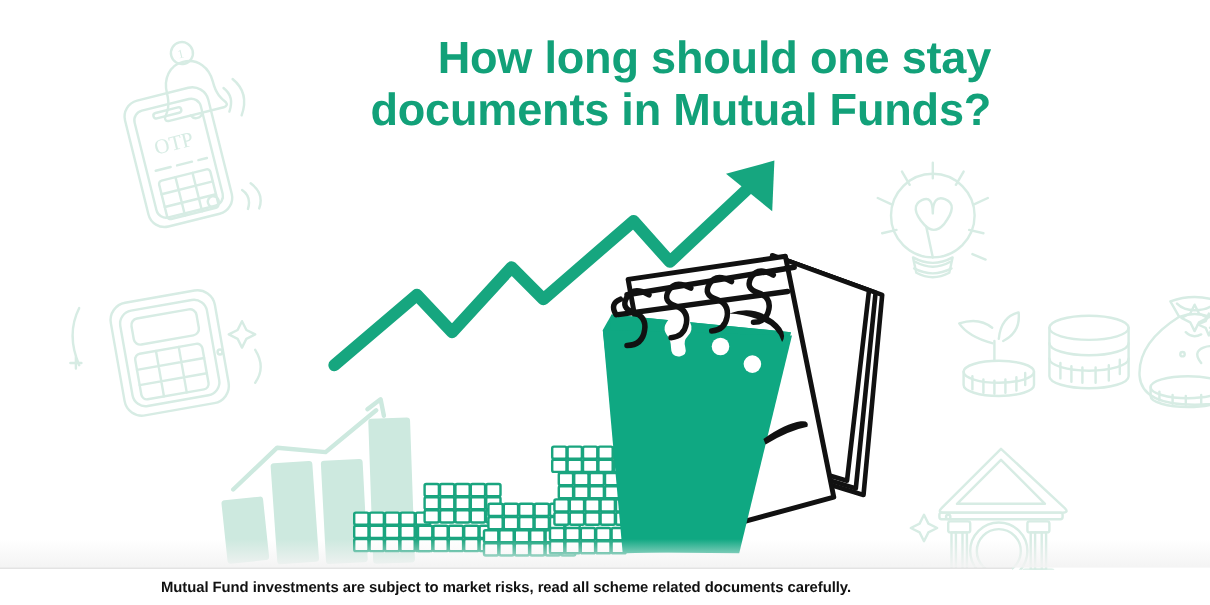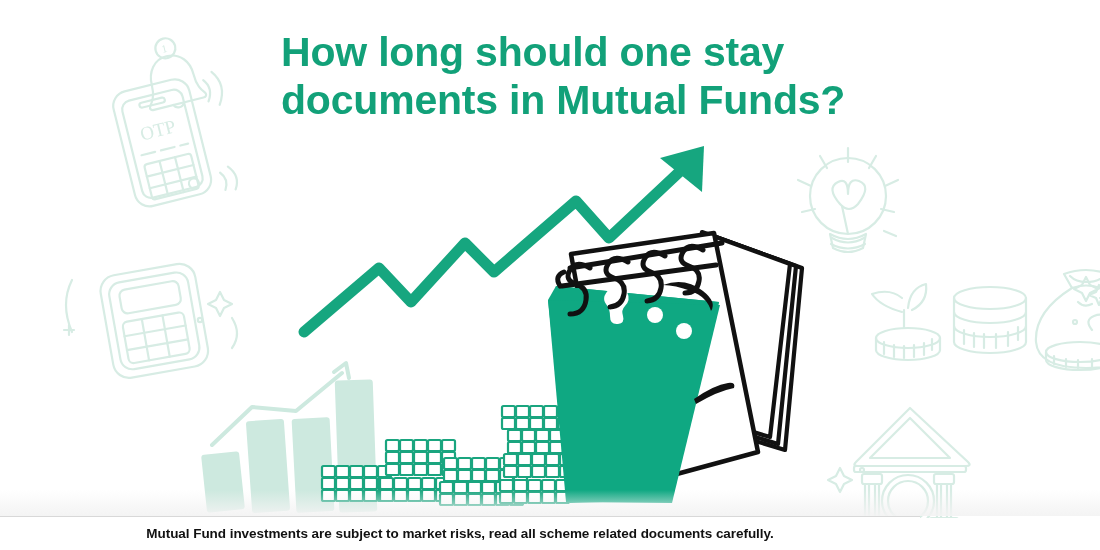--- a/index.html
+++ b/index.html
@@ -27,20 +27,21 @@
   #art svg { display:block; width:1100px; height:518px; }
 
   
   #headline {
     position:absolute;
     left:281px;
     top:28px;
     width:620px;
     z-index:30;
     pointer-events:none;
+    text-align:right;
   }
   #headline .line {
     display:block;
     font-family:"Liberation Sans", sans-serif;
     font-weight:bold;
     font-size:41px;
     line-height:48px;
     letter-spacing:-0.2px;
     color:#12a179;
     white-space:nowrap;

